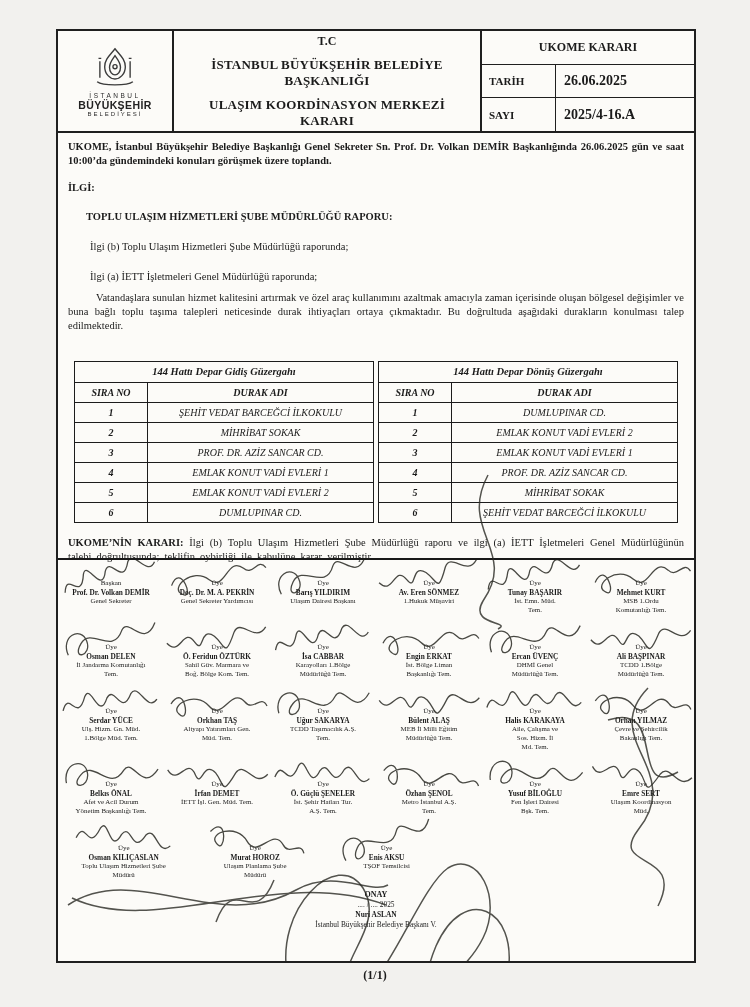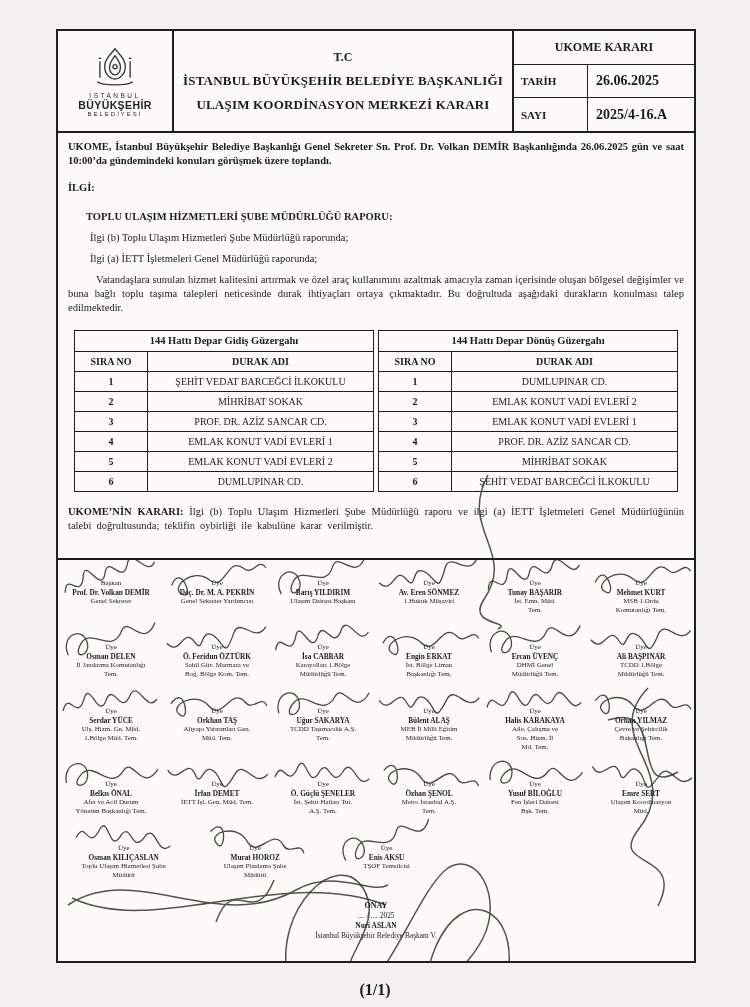--- a/index.html
+++ b/index.html
@@ -10,63 +10,63 @@
   .header { display:flex; height:100px; border-bottom:2px solid #1f1f1f; }
   .logo-cell { width:116px; border-right:2px solid #1f1f1f; display:flex; flex-direction:column; align-items:center; justify-content:center; box-sizing:border-box; font-family:"Liberation Sans", sans-serif; }
   .logo-mark { width:44px; height:44px; }
   .logo-mark path, .logo-mark circle { fill:none; stroke:#3b3b3b; stroke-width:2; }
   .logo-l1 { font-size:6.5px; letter-spacing:2.5px; margin-top:2px; color:#2c2c2c; }
   .logo-l2 { font-size:10.5px; font-weight:bold; letter-spacing:.4px; color:#222; }
   .logo-l3 { font-size:6px; letter-spacing:2px; color:#2c2c2c; }
   .title-cell { flex:1; border-right:2px solid #1f1f1f; display:flex; flex-direction:column; align-items:center; justify-content:center; gap:8px; box-sizing:border-box; padding:0 8px; text-align:center; }
   .tc { font-weight:bold; font-size:12px; }
   .title-main { font-weight:bold; font-size:13px; letter-spacing:.2px; }
-  .meta-cell { width:180px; display:flex; flex-direction:column; box-sizing:border-box; font-weight:bold; }
+  .meta-cell { width:212px; display:flex; flex-direction:column; box-sizing:border-box; font-weight:bold; }
   .meta-top { flex:1; display:flex; align-items:center; justify-content:center; border-bottom:1.5px solid #1f1f1f; font-size:12px; }
   .meta-row { flex:1; display:flex; align-items:stretch; border-bottom:1.5px solid #1f1f1f; }
   .meta-row:last-child { border-bottom:none; }
   .meta-label { width:66px; border-right:1.5px solid #1f1f1f; display:flex; align-items:center; padding-left:7px; font-size:11px; }
   .meta-value { flex:1; display:flex; align-items:center; padding-left:8px; font-size:14px; }
 
   
   .body-section { padding:7px 10px 0 10px; font-size:10.5px; line-height:14px; }
   .intro { font-weight:bold; text-align:justify; margin:0; }
   .ilgi { display:flex; margin-top:13px; }
   .ilgi-label { font-weight:bold; width:46px; flex:none; }
   .ilgi-lines { padding-left:14px; }
   .teklif { margin-top:13px; }
   .teklif b { font-weight:bold; }
   .rapor-title { font-weight:bold; margin-top:15px; padding-left:18px; }
-  .rapor-line { padding-left:22px; margin-top:7px; }
+  .rapor-line { padding-left:22px; margin-top:16px; }
   .rapor-para { margin-top:7px; text-indent:28px; text-align:justify; }
-  .tables-wrap { display:flex; justify-content:space-between; padding:0 6px; margin-top:15px; align-items:flex-start; }
+  .tables-wrap { display:flex; justify-content:space-between; padding:0 6px; margin-top:28px; align-items:flex-start;font-style:italic; }
   table.route { border-collapse:collapse; width:300px; font-size:10px; }
   table.route th, table.route td { border:1.5px solid #1c1c1c; text-align:center; padding:2.5px 3px; }
   table.route .t-title { font-size:10.5px; font-weight:bold; padding:3px; }
   table.route th.hdr { font-weight:bold; font-size:10px; }
   table.route th.hdr.c1 { width:66px; }
   table.route td.num { font-weight:bold; width:66px; }
   .karar { margin-top:13px; text-align:justify; word-spacing:2.5px; }
   .karar b { font-weight:bold; }
 
   
   .sig-section { position:absolute; left:0; right:0; top:527px; bottom:0; border-top:2.5px solid #191919; padding-top:8px; overflow:hidden; }
   .sig-row { display:flex; margin-bottom:18px; position:relative; }
   .sig-cell { flex:1; text-align:center; position:relative; padding-top:11px; min-width:0; }
   .sig-role { font-size:7px; }
   .sig-name { font-size:7.3px; font-weight:bold; margin-top:1px; }
   .sig-org { font-size:6.9px; line-height:8.6px; }
   .sig-row-last { width:62%; margin-bottom:4px; }
   .scribble { position:absolute; left:50%; margin-left:-52px; top:-12px; width:104px; height:44px; fill:none; stroke:#2a2a24; stroke-width:1.3px; opacity:.85; pointer-events:none; }
   .big-scribble { position:absolute; fill:none; stroke:#2a2a24; stroke-width:1.5px; opacity:.8; pointer-events:none; }
-  .onay { text-align:center; margin-top:21px; font-size:7.4px; line-height:10px; position:relative; }
+  .onay { text-align:center; margin-top:10px; font-size:7.4px; line-height:10px; position:relative; }
   .onay .o-title { font-weight:bold; font-size:8px; }
   .onay .o-name { font-weight:bold; }
 
-  .footer-page { position:absolute; left:0; right:0; bottom:8px; text-align:center; font-size:16px; font-weight:bold; }
+  .footer-page { position:absolute; left:0; right:0; bottom:24px; text-align:center; font-size:12px; font-weight:bold; }
 </style>
 </head>
 <body>
 
 <div class="frame">
 
   <div class="header">
     <div class="logo-cell">
       <svg class="logo-mark" viewBox="0 0 64 64">
         <path d="M32,4 C39,13 47,19 47,30 C47,41 39,48 32,48 C25,48 17,41 17,30 C17,19 25,13 32,4 Z"></path>

